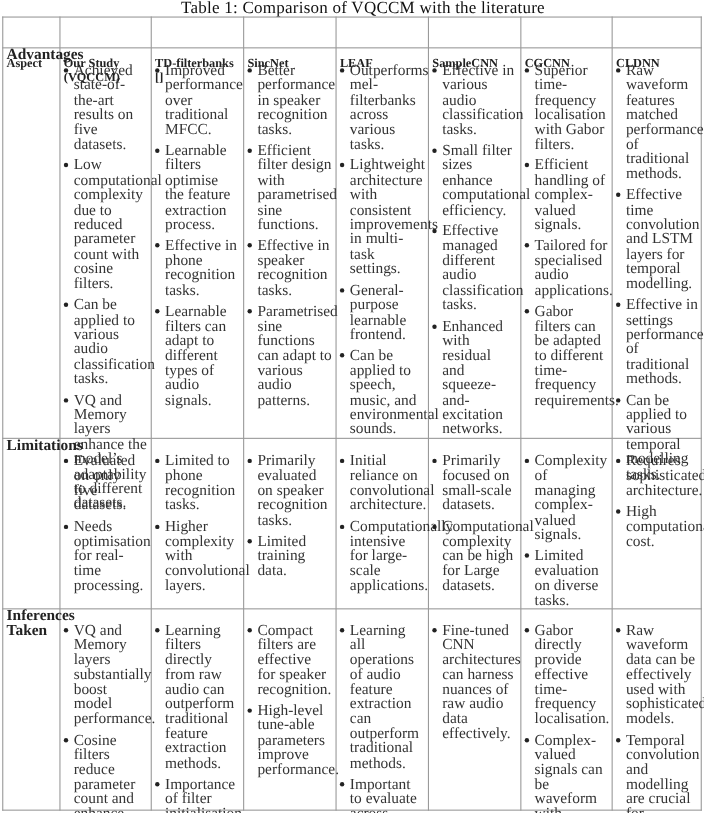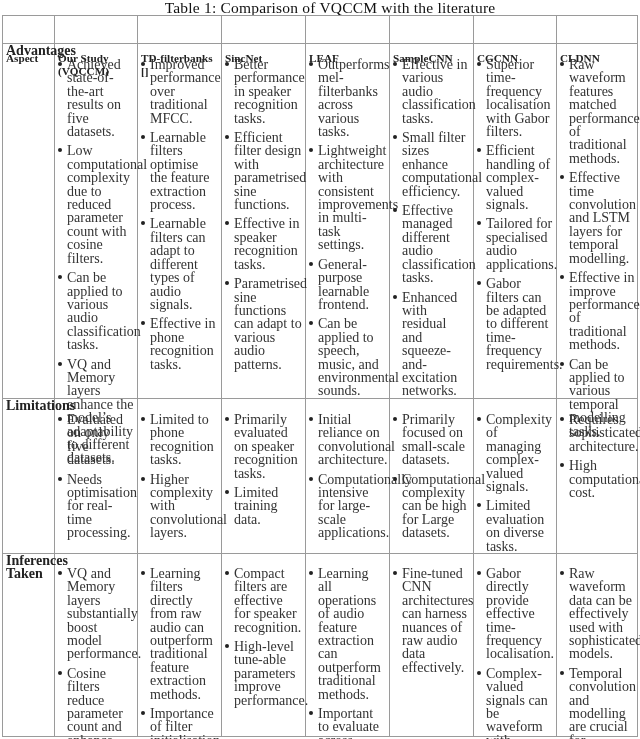--- a/index.html
+++ b/index.html
@@ -71,22 +71,22 @@
     <li><span class="bullet"></span><span>Achieved state-of-the-art results on five datasets.</span></li>
     <li><span class="bullet"></span><span>Low computational complexity due to reduced parameter count with cosine filters.</span></li>
     <li><span class="bullet"></span><span>Can be applied to various audio classification tasks.</span></li>
     <li><span class="bullet"></span><span>VQ and Memory layers enhance the model’s adaptability to different datasets.</span></li>
   </ul>
     </div>
   <div class="cell" style="left:136px;top:43px;width:83px">
       <ul>
     <li><span class="bullet"></span><span>Improved performance over traditional MFCC.</span></li>
     <li><span class="bullet"></span><span>Learnable filters optimise the feature extraction process.</span></li>
+    <li><span class="bullet"></span><span>Effective in phone recognition tasks.</span></li>
     <li><span class="bullet"></span><span>Learnable filters can adapt to different types of audio signals.</span></li>
-    <li><span class="bullet"></span><span>Effective in phone recognition tasks.</span></li>
   </ul>
     </div>
   <div class="cell" style="left:220px;top:43px;width:83px">
       <ul>
     <li><span class="bullet"></span><span>Better performance in speaker recognition tasks.</span></li>
     <li><span class="bullet"></span><span>Efficient filter design with parametrised sine functions.</span></li>
     <li><span class="bullet"></span><span>Effective in speaker recognition tasks.</span></li>
     <li><span class="bullet"></span><span>Parametrised sine functions can adapt to various audio patterns.</span></li>
   </ul>
     </div>
@@ -111,21 +111,21 @@
     <li><span class="bullet"></span><span>Superior time-frequency localisation with Gabor filters.</span></li>
     <li><span class="bullet"></span><span>Efficient handling of complex-valued signals.</span></li>
     <li><span class="bullet"></span><span>Tailored for specialised audio applications.</span></li>
     <li><span class="bullet"></span><span>Gabor filters can be adapted to different time-frequency requirements.</span></li>
   </ul>
     </div>
   <div class="cell" style="left:555px;top:43px;width:81px">
       <ul>
     <li><span class="bullet"></span><span>Raw waveform features matched performance of traditional methods.</span></li>
     <li><span class="bullet"></span><span>Effective time convolution and LSTM layers for temporal modelling.</span></li>
-    <li><span class="bullet"></span><span>Effective in improve performance of traditional methods.</span></li>
+    <li><span class="bullet"></span><span>Effective in settings performance of traditional methods.</span></li>
     <li><span class="bullet"></span><span>Can be applied to various temporal modelling tasks.</span></li>
   </ul>
     </div>
 
   <div class="cell rowlabel" style="left:1px;top:384px">Limitations</div>
   <div class="cell" style="left:53px;top:398px;width:82px">
       <ul>
     <li><span class="bullet"></span><span>Evaluated on only five datasets.</span></li>
     <li><span class="bullet"></span><span>Needs optimisation for real-time processing.</span></li>
   </ul>

